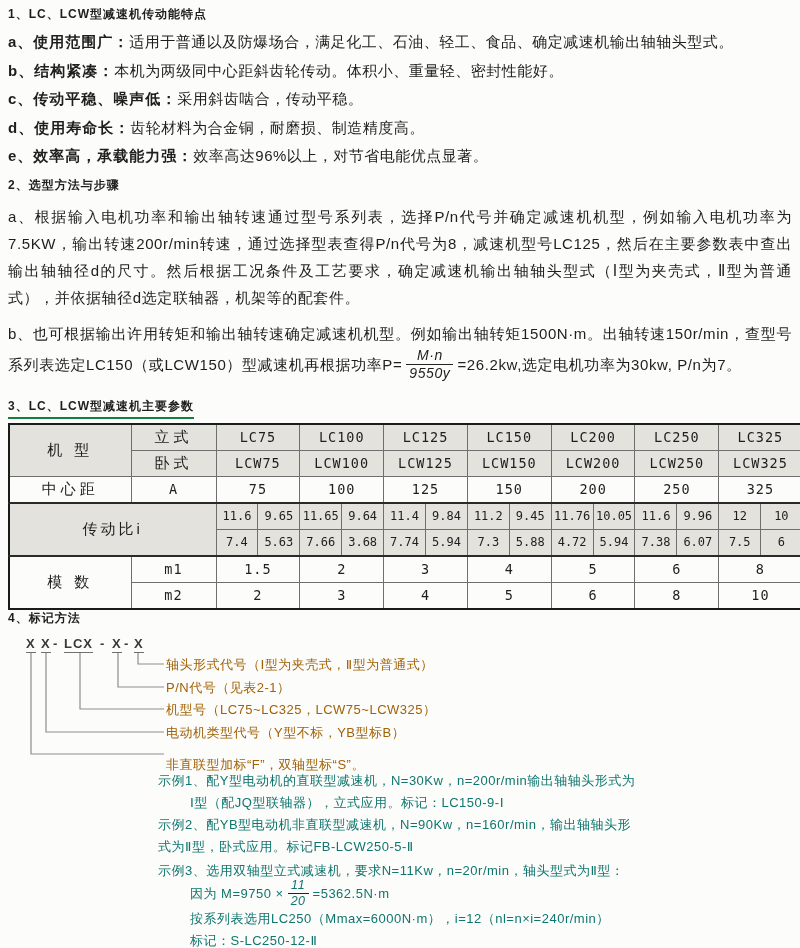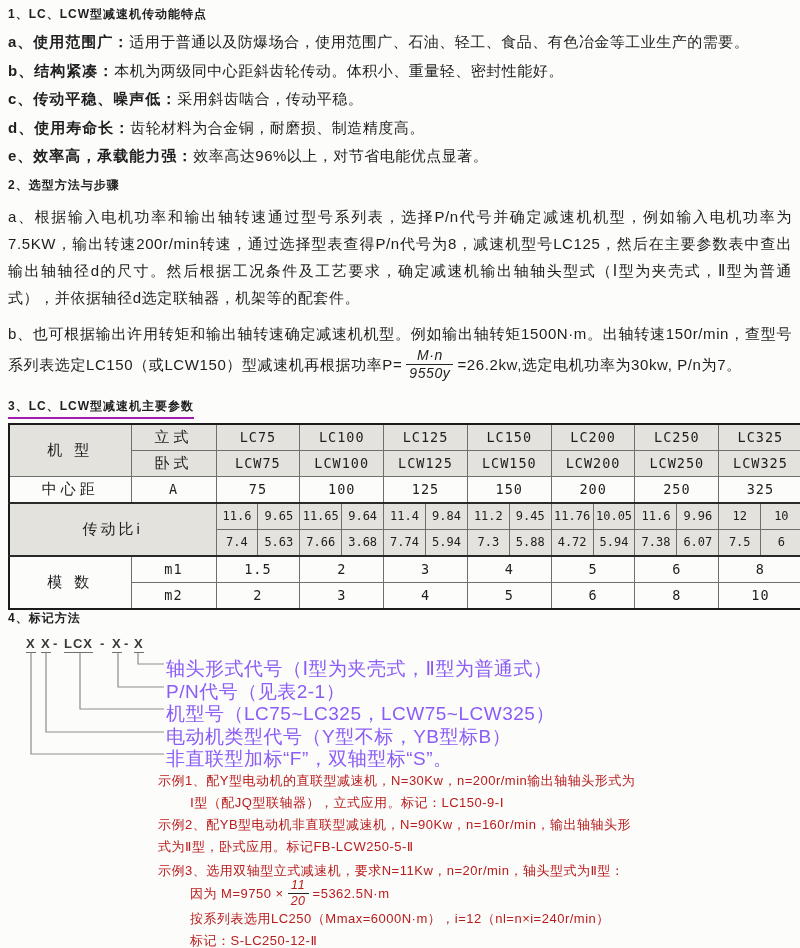--- a/index.html
+++ b/index.html
@@ -6,21 +6,21 @@
   body{
     width:800px;height:948px;overflow:hidden;
     background:#fcfcfb;color:#1e1e1e;
     font-family:"Liberation Sans","DejaVu Sans",sans-serif;
     position:relative;
   }
   .page{padding:6px 8px 0 8px;}
   h3.sec-title{
     font-size:12px;font-weight:bold;margin:0 0 9px 0;letter-spacing:1px;
   }
-  h3.underlined span{display:inline-block;border-bottom:2px solid #a21caf;padding-bottom:2px;}
+  h3.underlined span{display:inline-block;border-bottom:2px solid #15803d;padding-bottom:2px;}
   .feat{font-size:15px;margin:0 0 9.5px 0;line-height:19px;letter-spacing:.5px;}
   .feat b{letter-spacing:1px;}
   .para{font-size:15px;line-height:27px;margin:2px 0 8px 0;text-align:justify;letter-spacing:.6px;}
   .para.b{line-height:30px;}
   .frac{display:inline-block;vertical-align:middle;text-align:center;margin:0 4px;font-size:14px;line-height:1.2;position:relative;top:-2px;font-style:italic;}
   .frac .fnum{display:block;border-bottom:1.5px solid #222;padding:0 3px;}
   .frac .fden{display:block;padding:0 3px;}
   
   .tbl-wrap{margin-top:14px;}
   table.params{
@@ -38,31 +38,31 @@
   tr.tt td{border-top:2px solid #2a2a2a;}
   
   .mark-title{margin:34px 0 0 0;}
   .diagram{position:relative;height:320px;margin-top:6px;}
   .code-seg{
     position:absolute;top:0;font-size:13px;font-weight:bold;color:#3a3a3a;
     font-family:"Liberation Sans",sans-serif;letter-spacing:1px;
   }
   .code-seg.u{border-bottom:1.5px solid #707070;padding-bottom:1px;}
   .dlines{position:absolute;left:0;top:0;}
-  .dlabel{position:absolute;left:158px;font-size:19px;color:#8b5cf6;white-space:nowrap;letter-spacing:.5px;}
-  .exline{position:absolute;font-size:13px;color:#b91c1c;white-space:nowrap;letter-spacing:.5px;}
+  .dlabel{position:absolute;left:158px;font-size:13px;color:#a16207;white-space:nowrap;letter-spacing:.5px;}
+  .exline{position:absolute;font-size:13px;color:#0f766e;white-space:nowrap;letter-spacing:.5px;}
   .exline .frac{font-size:12.5px;top:-1px;}
 </style>
 </head>
 <body>
 
 <div class="page">
 
   <h3 class="sec-title">1、LC、LCW型减速机传动能特点</h3>
-  <p class="feat"><b>a、使用范围广：</b><span>适用于普通以及防爆场合，使用范围广、石油、轻工、食品、有色冶金等工业生产的需要。</span></p>
+  <p class="feat"><b>a、使用范围广：</b><span>适用于普通以及防爆场合，满足化工、石油、轻工、食品、确定减速机输出轴轴头型式。</span></p>
   <p class="feat"><b>b、结构紧凑：</b><span>本机为两级同中心距斜齿轮传动。体积小、重量轻、密封性能好。</span></p>
   <p class="feat"><b>c、传动平稳、噪声低：</b><span>采用斜齿啮合，传动平稳。</span></p>
   <p class="feat"><b>d、使用寿命长：</b><span>齿轮材料为合金铜，耐磨损、制造精度高。</span></p>
   <p class="feat"><b>e、效率高，承载能力强：</b><span>效率高达96%以上，对节省电能优点显著。</span></p>
 
   <h3 class="sec-title" style="margin-top:12px">2、选型方法与步骤</h3>
   <p class="para">a、根据输入电机功率和输出轴转速通过型号系列表，选择P/n代号并确定减速机机型，例如输入电机功率为7.5KW，输出转速200r/min转速，通过选择型表查得P/n代号为8，减速机型号LC125，然后在主要参数表中查出输出轴轴径d的尺寸。然后根据工况条件及工艺要求，确定减速机输出轴轴头型式（Ⅰ型为夹壳式，Ⅱ型为普通式），并依据轴径d选定联轴器，机架等的配套件。</p>
   <p class="para b"><span>b、也可根据输出许用转矩和输出轴转速确定减速机机型。例如输出轴转矩1500N·m。出轴转速150r/min，查型号系列表选定LC150（或LCW150）型减速机再根据功率P=</span><span class="frac"><span class="fnum">M·n</span><span class="fden">9550y</span></span><span>=26.2kw,选定电机功率为30kw, P/n为7。</span></p>
 
   <div class="tbl-wrap">
@@ -181,21 +181,21 @@
     <span class="code-seg u" style="left:56px">LCX</span>
     <span class="code-seg" style="left:92px">-</span>
     <span class="code-seg u" style="left:104px">X</span>
     <span class="code-seg" style="left:116px">-</span>
     <span class="code-seg u" style="left:126px">X</span>
 
     <div class="dlabel" style="top:20px">轴头形式代号（Ⅰ型为夹壳式，Ⅱ型为普通式）</div>
     <div class="dlabel" style="top:43px">P/N代号（见表2-1）</div>
     <div class="dlabel" style="top:65px">机型号（LC75~LC325，LCW75~LCW325）</div>
     <div class="dlabel" style="top:88px">电动机类型代号（Y型不标，YB型标B）</div>
-    <div class="dlabel" style="top:110px">非直联型加标“F”，双轴型标“S”。</div>
+    <div class="dlabel" style="top:120px">非直联型加标“F”，双轴型标“S”。</div>
 
     <div class="exline" style="left:150px;top:136px">示例1、配Y型电动机的直联型减速机，N=30Kw，n=200r/min输出轴轴头形式为</div>
     <div class="exline" style="left:182px;top:158px">Ⅰ型（配JQ型联轴器），立式应用。标记：LC150-9-Ⅰ</div>
     <div class="exline" style="left:150px;top:180px">示例2、配YB型电动机非直联型减速机，N=90Kw，n=160r/min，输出轴轴头形</div>
     <div class="exline" style="left:150px;top:202px">式为Ⅱ型，卧式应用。标记FB-LCW250-5-Ⅱ</div>
     <div class="exline" style="left:150px;top:226px">示例3、选用双轴型立式减速机，要求N=11Kw，n=20r/min，轴头型式为Ⅱ型：</div>
     <div class="exline" style="left:182px;top:243px"><span>因为 M=9750 ×</span><span class="frac"><span class="fnum">11</span><span class="fden">20</span></span><span>=5362.5N·m</span></div>
     <div class="exline" style="left:182px;top:274px">按系列表选用LC250（Mmax=6000N·m），i=12（nl=n×i=240r/min）</div>
     <div class="exline" style="left:182px;top:296px">标记：S-LC250-12-Ⅱ</div>
   </div>

